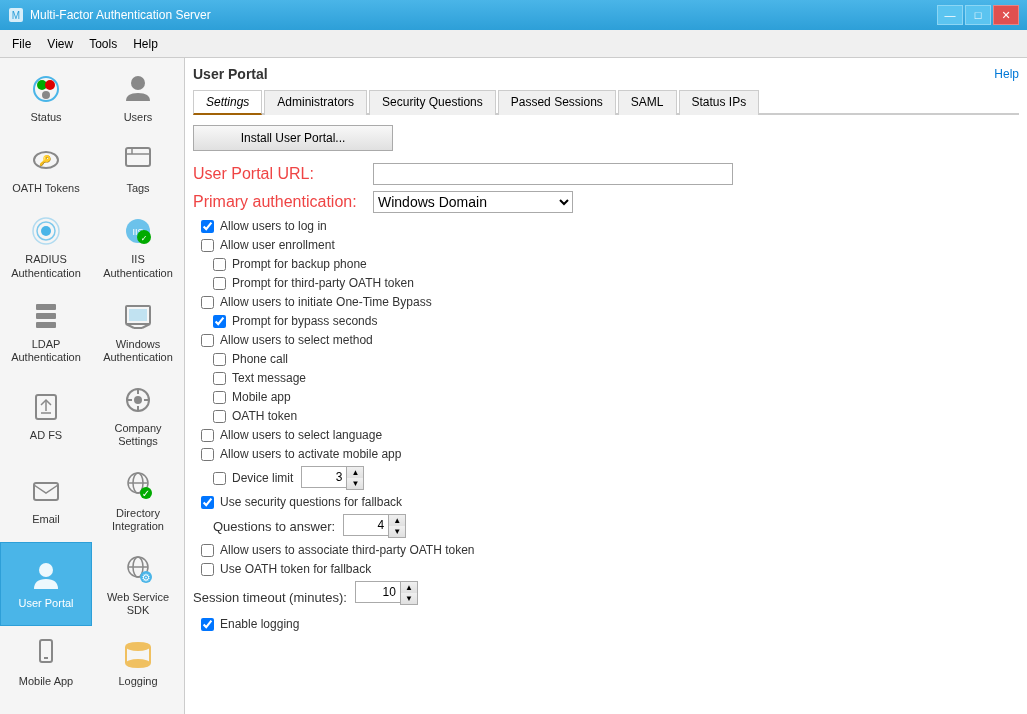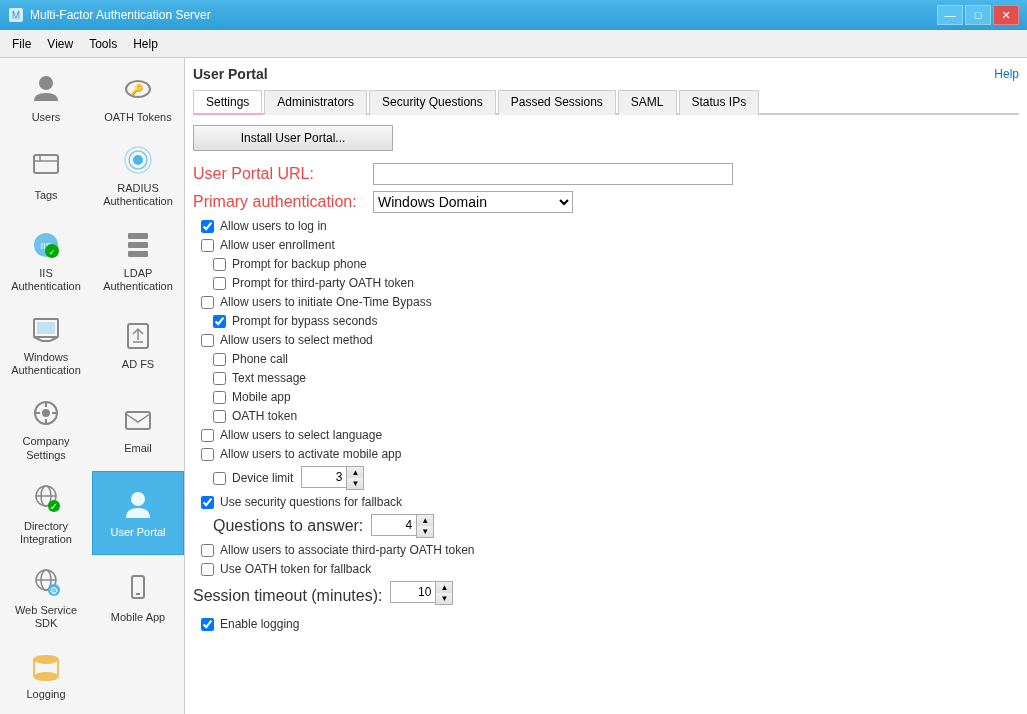--- a/index.html
+++ b/index.html
@@ -116,23 +116,24 @@
       border-bottom: none;
       background: #f0f0f0;
       cursor: pointer;
       font-size: 12px;
       margin-right: 2px;
       position: relative;
       top: 2px;
     }
     .tab.active {
       background: white;
-      border-bottom: 2px solid #f9a8d4;
+      border-bottom: 2px solid #a16207;
       z-index: 1;
       font-weight: 500;
+      font-style: italic;
     }
 
     
     .install-btn {
       display: block;
       width: 200px;
       padding: 5px 12px;
       background: linear-gradient(to bottom, #f8f8f8, #e0e0e0);
       border: 1px solid #aaa;
       cursor: pointer;
@@ -181,21 +182,21 @@
       cursor: pointer;
     }
     .checkbox-label { font-size: 12px; color: #333; cursor: pointer; }
 
     
     .spinbox-row {
       display: flex;
       align-items: center;
       margin-bottom: 5px;
     }
-    .spinbox-label { font-size: 16px; color: #333; margin-right: 8px; }
+    .spinbox-label { font-size: 13px; color: #333; margin-right: 8px; }
     .spinbox-container { display: flex; }
     .spinbox-input {
       width: 45px;
       height: 22px;
       border: 1px solid #aaa;
       border-right: none;
       padding: 2px 4px;
       font-size: 12px;
       text-align: right;
     }
@@ -258,20 +259,31 @@
   <span class="menu-item">View</span>
   <span class="menu-item">Tools</span>
   <span class="menu-item">Help</span>
 </div>
 
 <div class="main-layout">
 
   <div class="sidebar">
     <div class="sidebar-grid">
 
+      <div class="sidebar-item">
+        <div class="sidebar-icon">
+          <svg width="32" height="32" viewBox="0 0 32 32">
+            <circle cx="16" cy="16" r="12" fill="none" stroke="#4ab5e8" stroke-width="2"></circle>
+            <circle cx="12" cy="12" r="5" fill="#00aa00"></circle>
+            <circle cx="20" cy="12" r="5" fill="#dd0000"></circle>
+            <circle cx="16" cy="22" r="4" fill="#888"></circle>
+          </svg>
+        </div>
+        <span class="sidebar-label">Status</span>
+      </div>
 
       <div class="sidebar-item">
         <div class="sidebar-icon">
           <svg width="32" height="32" viewBox="0 0 32 32">
             <circle cx="16" cy="10" r="7" fill="#888"></circle>
             <path d="M4 28 Q4 20 16 20 Q28 20 28 28" fill="#888"></path>
           </svg>
         </div>
         <span class="sidebar-label">Users</span>
       </div>

